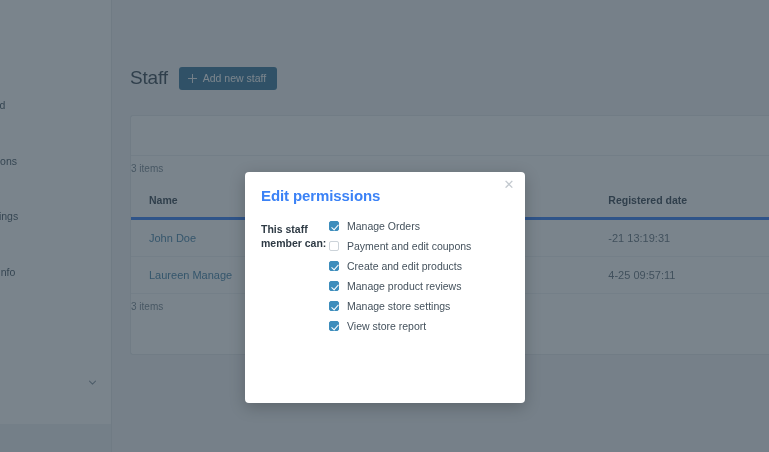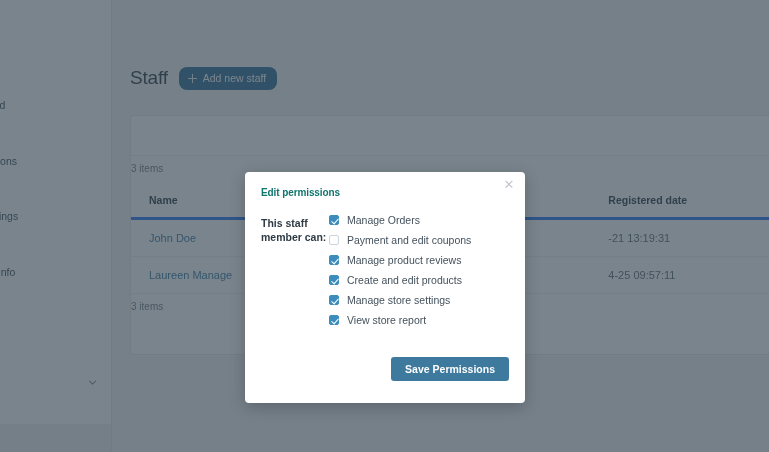--- a/index.html
+++ b/index.html
@@ -100,21 +100,21 @@
     font-weight: 400;
     letter-spacing: -0.2px;
   }
   .btn-primary {
     display: inline-flex;
     align-items: center;
     gap: 6px;
     background: #3d7a9e;
     color: #ffffff;
     border: none;
-    border-radius: 8px;
+    border-radius: 3px;
     font-size: 10.5px;
     font-family: "Liberation Sans", sans-serif;
     padding: 6px 11px 6px 9px;
     cursor: pointer;
     line-height: 1;
   }
   .plus-ico {
     display: inline-block;
     width: 9px;
     height: 9px;
@@ -207,22 +207,22 @@
     background: transparent;
     color: #c3c9cf;
     font-size: 13px;
     line-height: 14px;
     text-align: center;
     cursor: pointer;
     font-family: "Liberation Sans", sans-serif;
     padding: 0;
   }
   .modal-title {
-    font-size: 10px;
-    color: #0f766e;
+    font-size: 15px;
+    color: #3b82f6;
     font-weight: 700;
     padding: 15px 0 0 16px;
     letter-spacing: -0.1px;
   }
   .modal-body {
     display: flex;
     padding: 17px 0 0 16px;
   }
   .perm-label {
     width: 68px;
@@ -396,35 +396,32 @@
         <li class="perm-item">
           <span class="cbox checked"></span>
           <span class="perm-text">Manage Orders</span>
         </li>
         <li class="perm-item">
           <span class="cbox"></span>
           <span class="perm-text">Payment and edit coupons</span>
         </li>
         <li class="perm-item">
           <span class="cbox checked"></span>
+          <span class="perm-text">Create and edit products</span>
+        </li>
+        <li class="perm-item">
+          <span class="cbox checked"></span>
           <span class="perm-text">Manage product reviews</span>
-        </li>
-        <li class="perm-item">
-          <span class="cbox checked"></span>
-          <span class="perm-text">Create and edit products</span>
         </li>
         <li class="perm-item">
           <span class="cbox checked"></span>
           <span class="perm-text">Manage store settings</span>
         </li>
         <li class="perm-item">
           <span class="cbox checked"></span>
           <span class="perm-text">View store report</span>
         </li>
       </ul>
     </div>
 
-    <div class="modal-footer">
-      <button class="btn-save">Save Permissions</button>
-    </div>
   </div>
 
 </div>
 
 </body></html>

